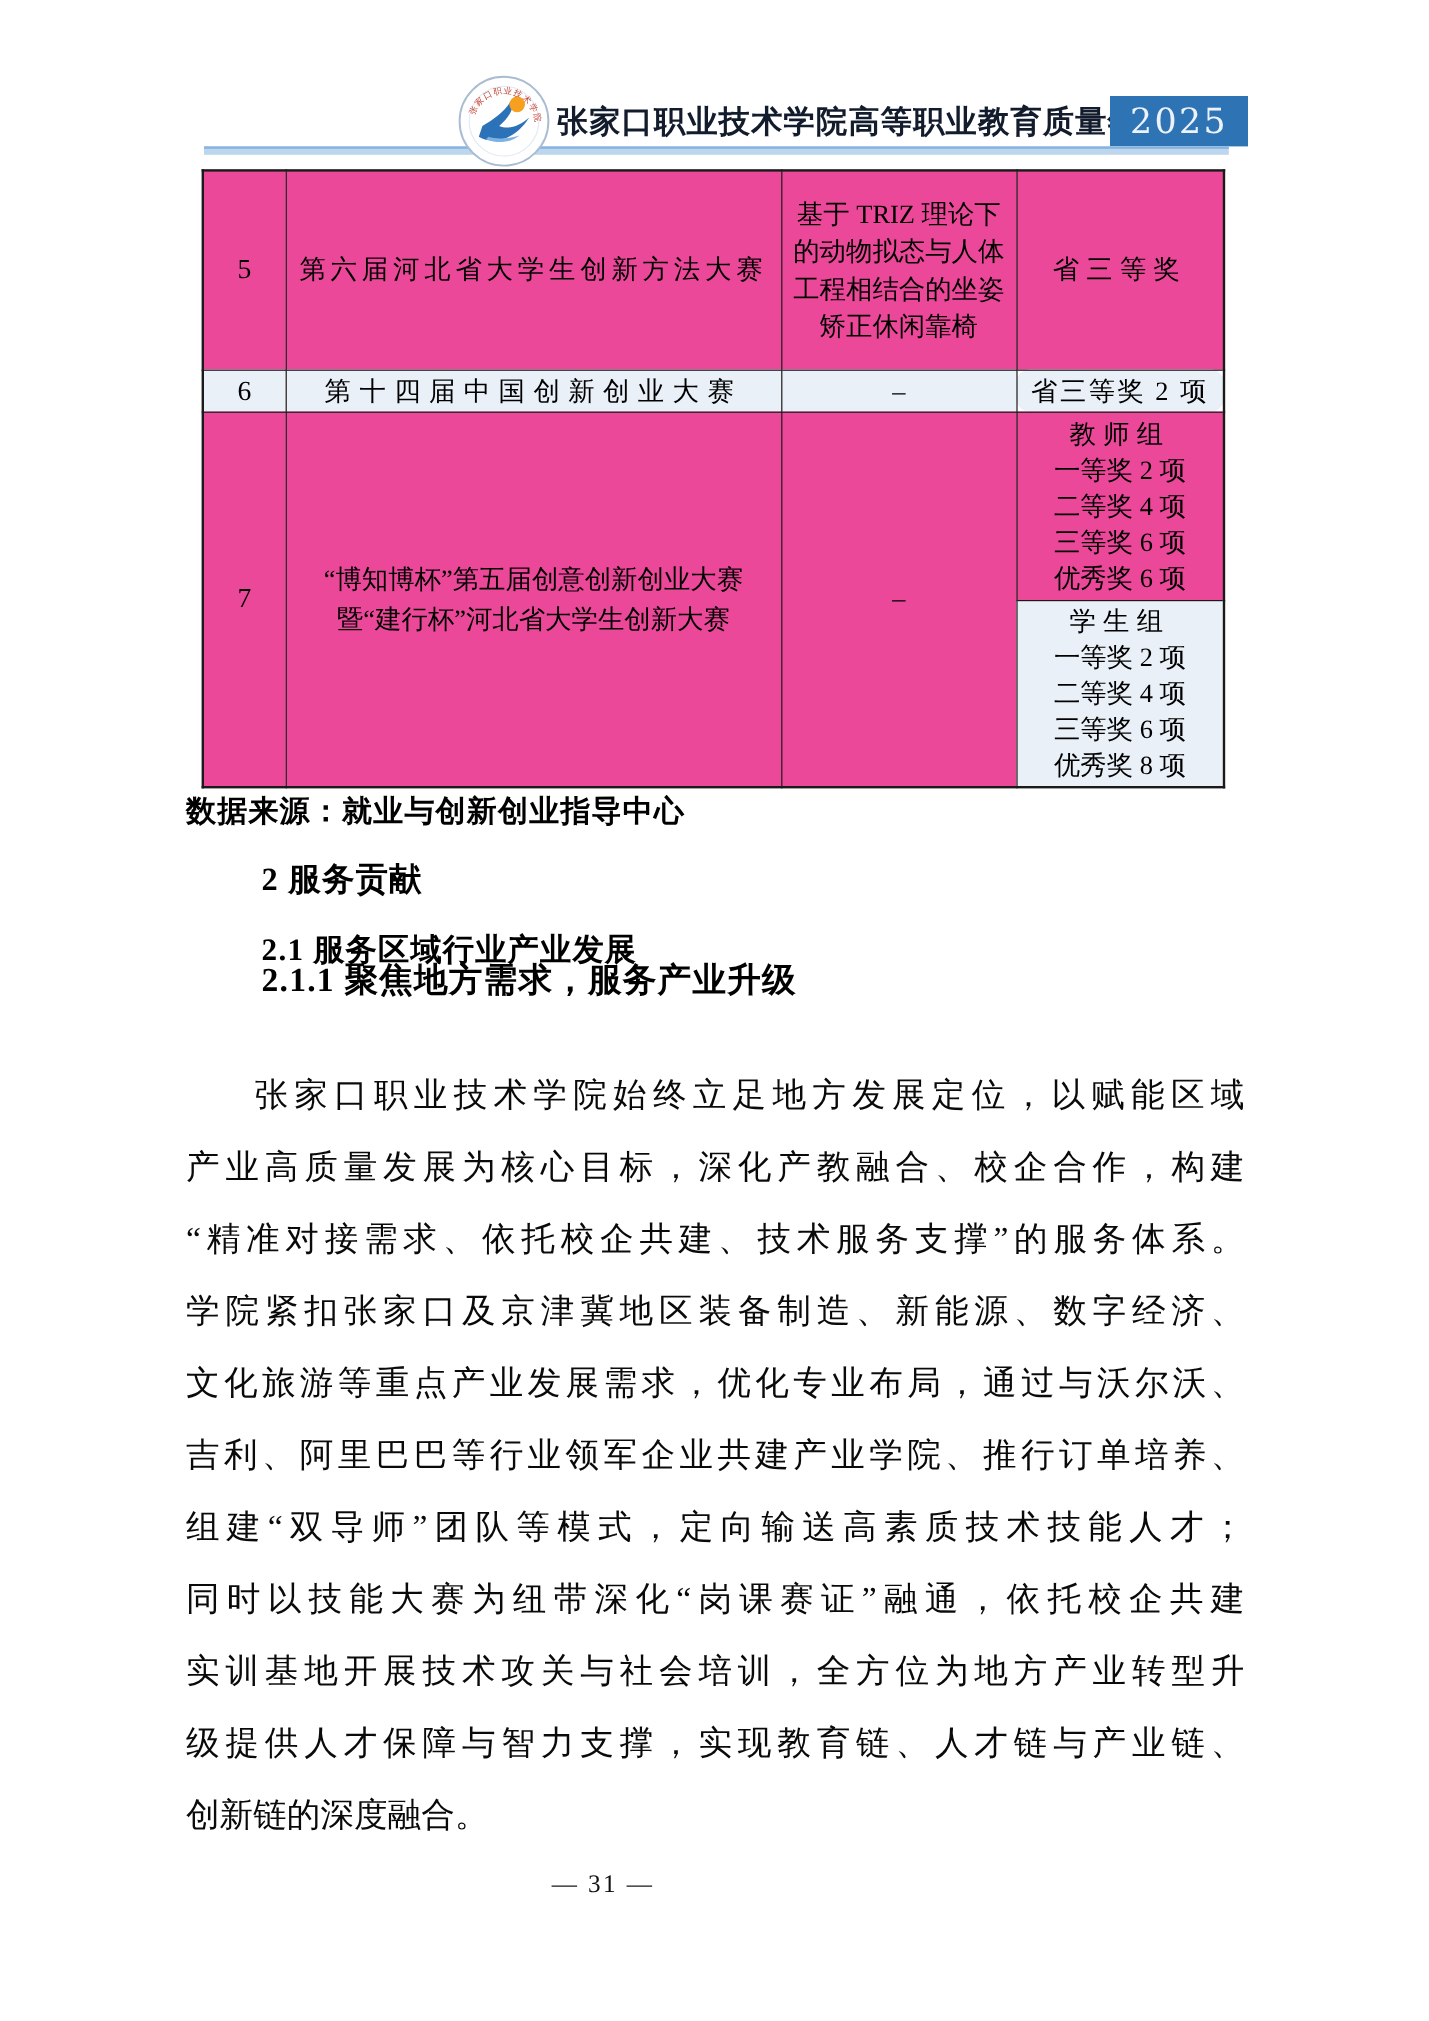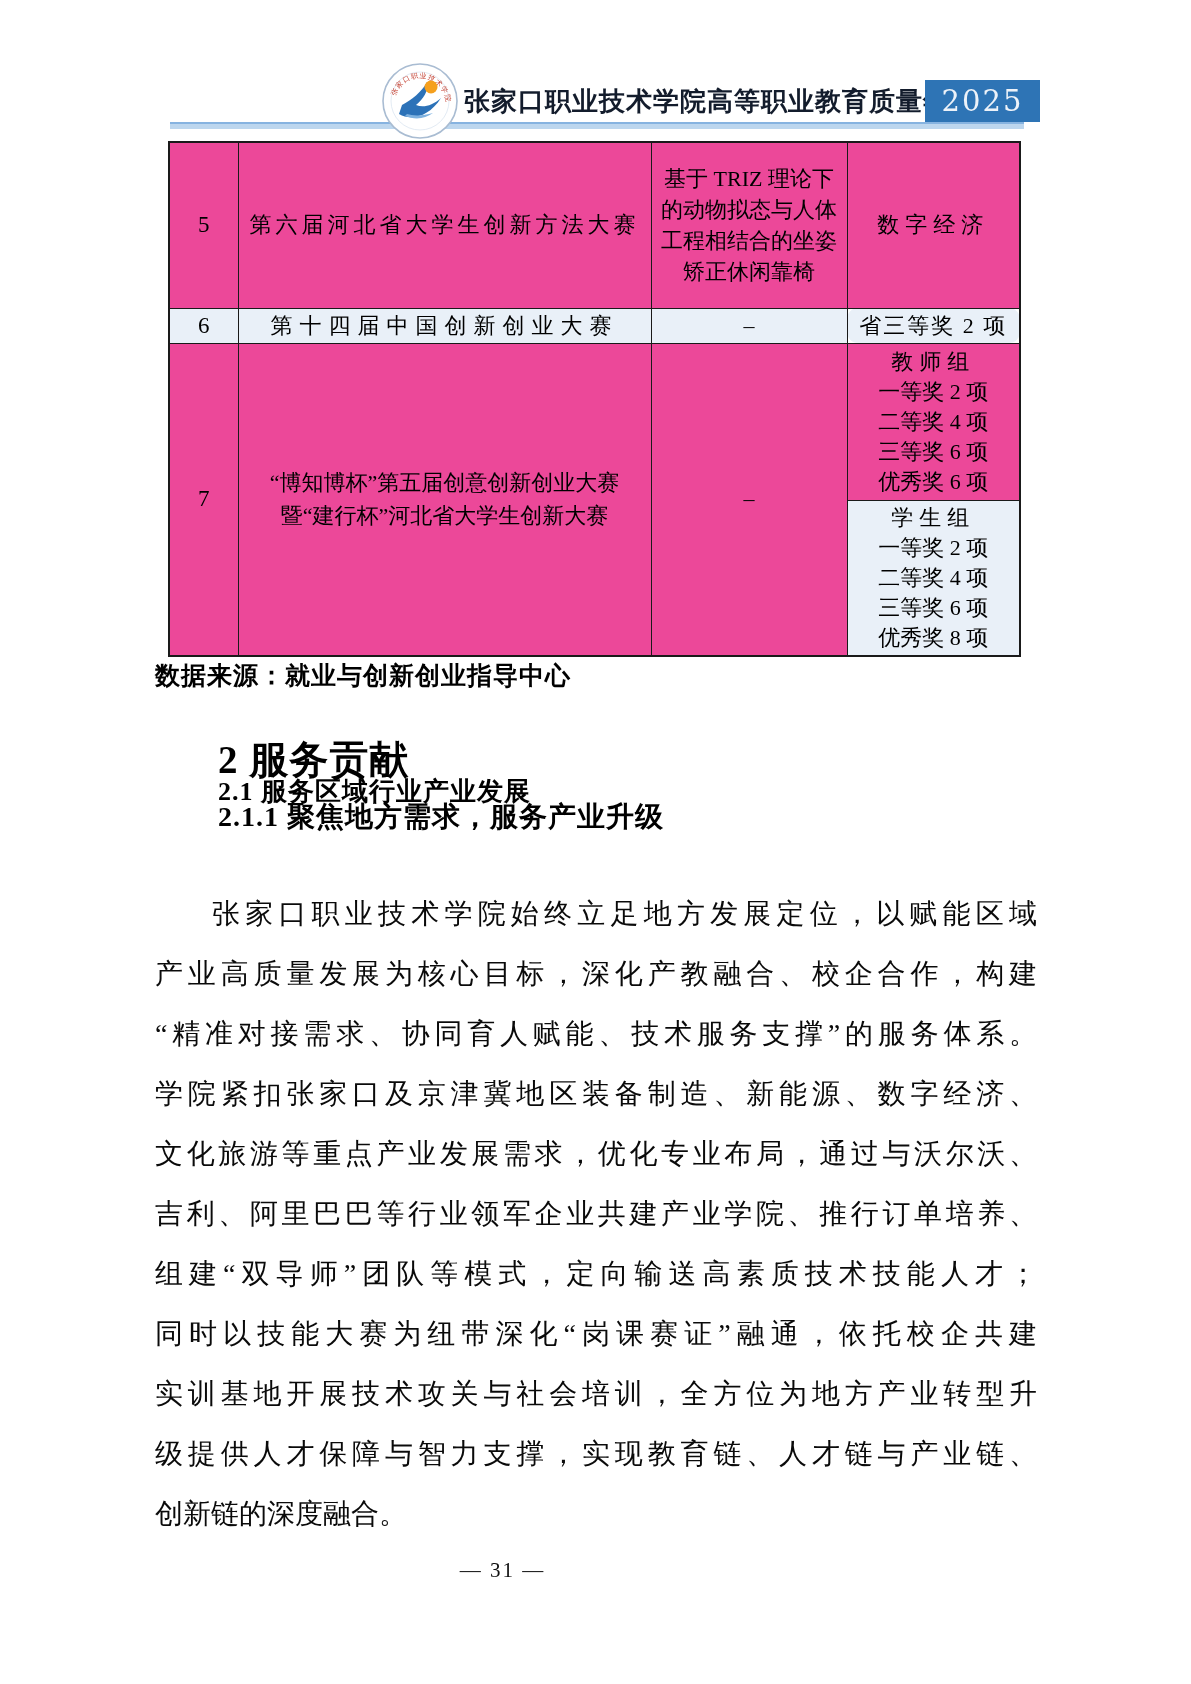--- a/index.html
+++ b/index.html
@@ -49,21 +49,21 @@
   .comp-wrap{padding:2px 12px;line-height:33px;}
   .award-list{line-height:30px;}
   .award-list .grp{letter-spacing:6px;}
   
   .data-source{
     position:absolute;left:155px;top:659px;font-size:25px;font-weight:bold;
     letter-spacing:1px;
   }
   .sec-h{position:absolute;left:218px;font-weight:bold;color:#000;
     font-family:"Liberation Serif","DejaVu Serif",serif;letter-spacing:1px;white-space:nowrap;}
-  .sec-h1{top:715px;font-size:39px;margin-top:18px;}
+  .sec-h1{top:715px;font-size:27px;}
   .sec-h2{top:774px;font-size:26px;}
   .sec-h3{top:798px;font-size:28px;}
   
   .body-paragraph{
     position:absolute;left:155px;top:884px;width:882px;font-size:28px;color:#0a0a0a;
   }
   .body-paragraph .pline{
     height:60px;line-height:60px;white-space:nowrap;
     text-align:justify;text-align-last:justify;
   }
@@ -102,21 +102,21 @@
     <col style="width:69px">
       <col style="width:413px">
       <col style="width:196px">
       <col style="width:173px">
   </colgroup>
   <tbody>
     <tr class="row-5">
       <td class="bg-dark cell-no">5</td>
       <td class="bg-dark comp-spread">第六届河北省大学生创新方法大赛</td>
       <td class="bg-dark project-cell">基于 TRIZ 理论下的动物拟态与人体工程相结合的坐姿矫正休闲靠椅</td>
-      <td class="bg-dark award-spread">数字经济</td>
+      <td class="bg-dark award-spread">省三等奖</td>
     </tr>
     <tr class="row-6">
       <td class="bg-light cell-no">6</td>
       <td class="bg-light comp-spread-6">第十四届中国创新创业大赛</td>
       <td class="bg-light">–</td>
       <td class="bg-light award-spread-sm">省三等奖 2 项</td>
     </tr>
     <tr class="row-7a">
       <td class="bg-dark cell-no" rowspan="2">7</td>
       <td class="bg-dark comp-wrap" rowspan="2">“博知博杯”第五届创意创新创业大赛暨“建行杯”河北省大学生创新大赛</td>
@@ -143,21 +143,21 @@
 
 <div class="data-source">数据来源：就业与创新创业指导中心</div>
 
 <div class="sec-h sec-h1">2 服务贡献</div>
 <div class="sec-h sec-h2">2.1 服务区域行业产业发展</div>
 <div class="sec-h sec-h3">2.1.1 聚焦地方需求，服务产业升级</div>
 
 <div class="body-paragraph">
   <div class="pline first">张家口职业技术学院始终立足地方发展定位，以赋能区域</div>
   <div class="pline">产业高质量发展为核心目标，深化产教融合、校企合作，构建</div>
-  <div class="pline">“精准对接需求、协同育人赋能、技术服务支撑”的服务体系。</div>
+  <div class="pline">“精准对接需求、依托校企共建、技术服务支撑”的服务体系。</div>
   <div class="pline">学院紧扣张家口及京津冀地区装备制造、新能源、数字经济、</div>
   <div class="pline">文化旅游等重点产业发展需求，优化专业布局，通过与沃尔沃、</div>
   <div class="pline">吉利、阿里巴巴等行业领军企业共建产业学院、推行订单培养、</div>
   <div class="pline">组建“双导师”团队等模式，定向输送高素质技术技能人才；</div>
   <div class="pline">同时以技能大赛为纽带深化“岗课赛证”融通，依托校企共建</div>
   <div class="pline">实训基地开展技术攻关与社会培训，全方位为地方产业转型升</div>
   <div class="pline">级提供人才保障与智力支撑，实现教育链、人才链与产业链、</div>
   <div class="pline last">创新链的深度融合。</div>
 </div>
 

